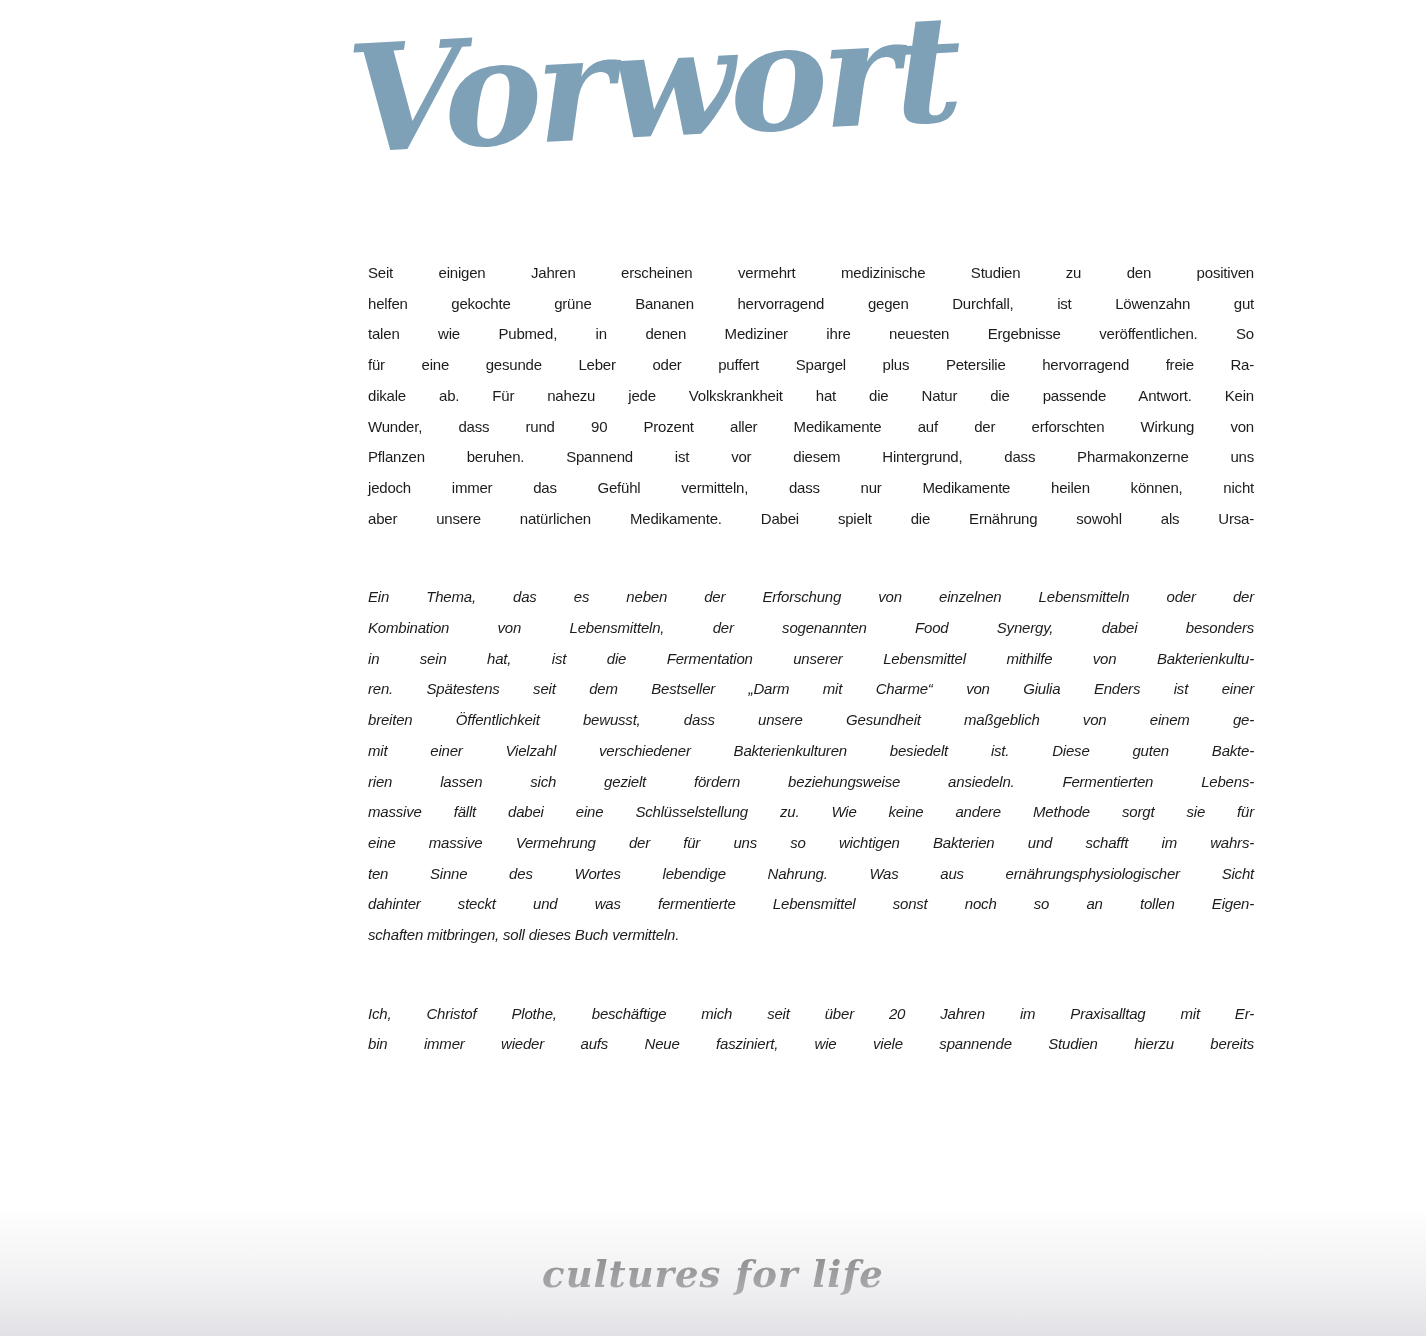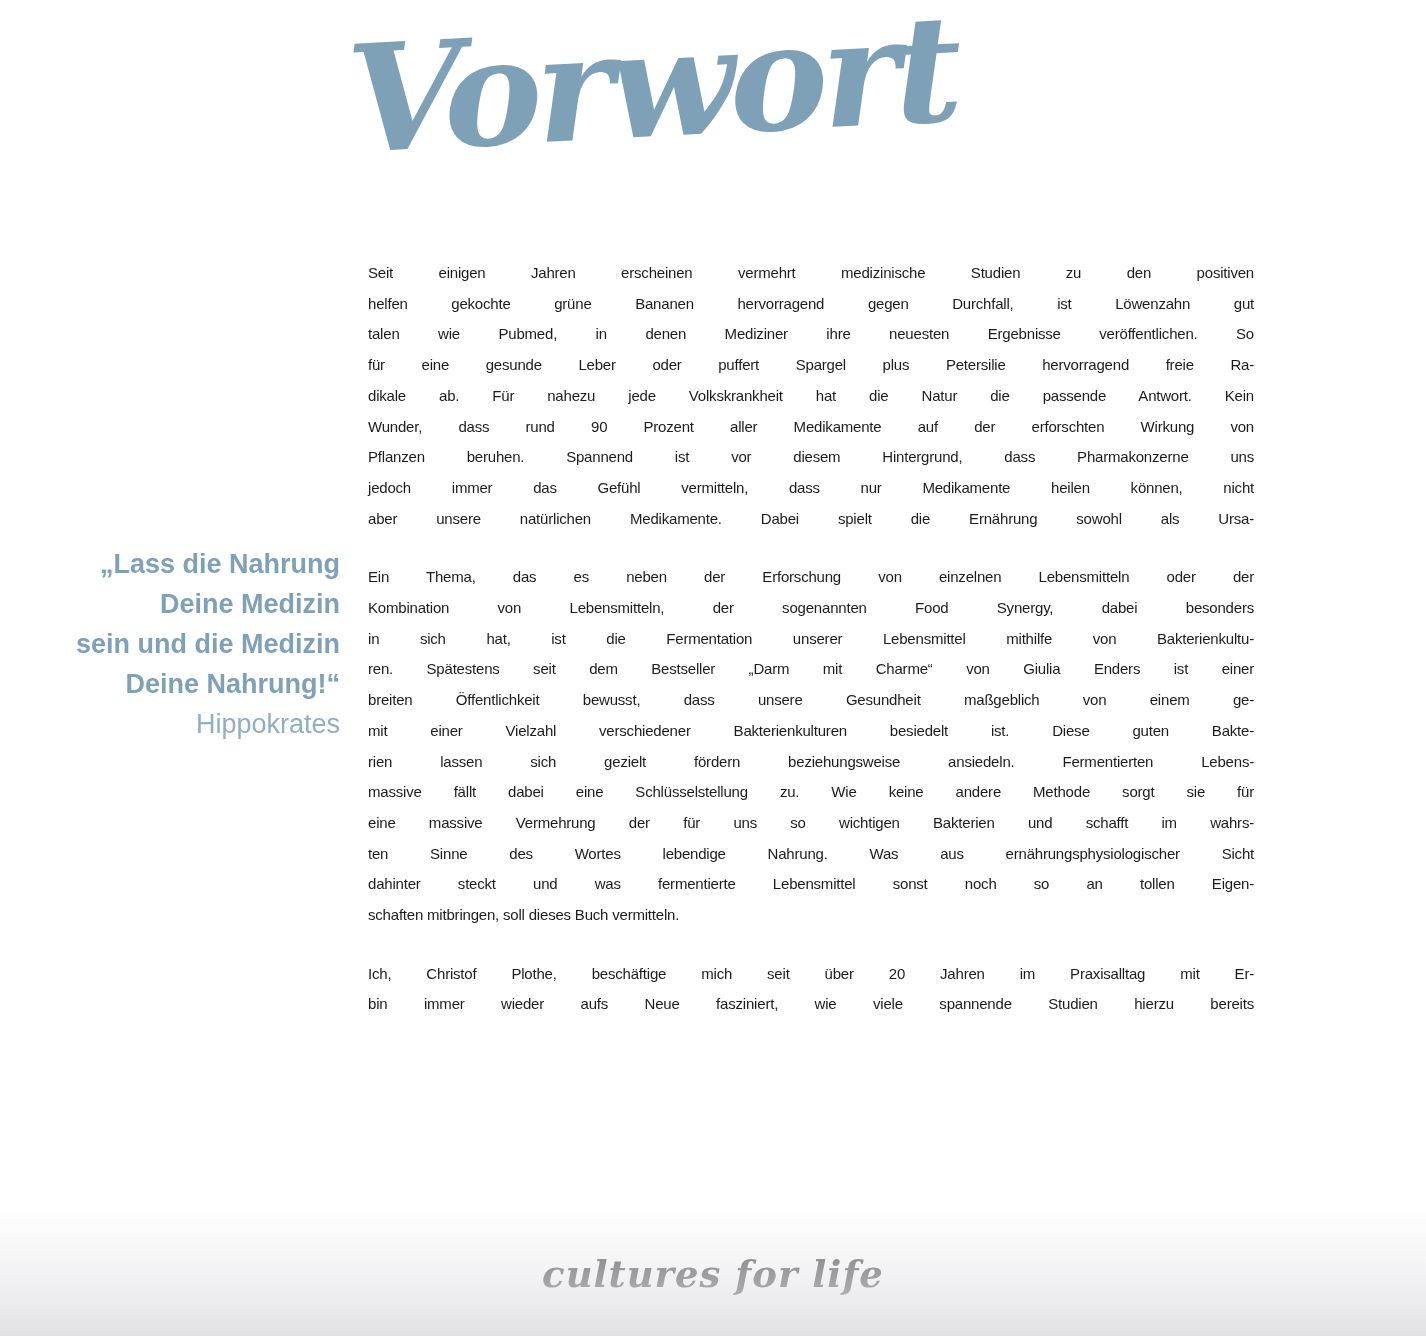--- a/index.html
+++ b/index.html
@@ -55,21 +55,21 @@
   .body-col {
     position: absolute;
     left: 368px;
     top: 258px;
     width: 886px;
     color: var(--body-text);
     font-size: 15px;
     line-height: 30.7px;
     letter-spacing: -0.2px;
   }
-  .para + .para { margin-top: 28px; }
+  .para + .para { margin-top: 48px; font-style: italic; }
   .line {
     text-align: justify;
     text-align-last: justify;
     white-space: nowrap;
   }
   .line.short {
     text-align-last: left;
   }
   .footer {
     position: absolute;
@@ -99,46 +99,37 @@
       rgba(221,221,226,0.85) 100%);
   }
 </style>
 </head>
 <body>
 
 <div class="page">
 
   <h1 class="title">Vorwort</h1>
 
-  <aside class="quote">
-    <div id="quote-lines">
-        <div class="quote-line">„Lass die Nahrung</div>
-        <div class="quote-line">Deine Medizin</div>
-        <div class="quote-line">sein und die Medizin</div>
-        <div class="quote-line">Deine Nahrung!“</div>
-      </div>
-    <div class="quote-attr">Hippokrates</div>
-  </aside>
 
   <main class="body-col" id="body-col">
       <div class="para">
         <div class="line">Seit einigen Jahren erscheinen vermehrt medizinische Studien zu den positiven</div>
         <div class="line">helfen gekochte grüne Bananen hervorragend gegen Durchfall, ist Löwenzahn gut</div>
         <div class="line">talen wie Pubmed, in denen Mediziner ihre neuesten Ergebnisse veröffentlichen. So</div>
         <div class="line">für eine gesunde Leber oder puffert Spargel plus Petersilie hervorragend freie Ra-</div>
         <div class="line">dikale ab. Für nahezu jede Volkskrankheit hat die Natur die passende Antwort. Kein</div>
         <div class="line">Wunder, dass rund 90 Prozent aller Medikamente auf der erforschten Wirkung von</div>
         <div class="line">Pflanzen beruhen. Spannend ist vor diesem Hintergrund, dass Pharmakonzerne uns</div>
         <div class="line">jedoch immer das Gefühl vermitteln, dass nur Medikamente heilen können, nicht</div>
         <div class="line">aber unsere natürlichen Medikamente. Dabei spielt die Ernährung sowohl als Ursa-</div>
       </div>
       <div class="para">
         <div class="line">Ein Thema, das es neben der Erforschung von einzelnen Lebensmitteln oder der</div>
         <div class="line">Kombination von Lebensmitteln, der sogenannten Food Synergy, dabei besonders</div>
-        <div class="line">in sich hat, ist die Fermentation unserer Lebensmittel mithilfe von Bakterienkultu-</div>
+        <div class="line">in sein hat, ist die Fermentation unserer Lebensmittel mithilfe von Bakterienkultu-</div>
         <div class="line">ren. Spätestens seit dem Bestseller „Darm mit Charme“ von Giulia Enders ist einer</div>
         <div class="line">breiten Öffentlichkeit bewusst, dass unsere Gesundheit maßgeblich von einem ge-</div>
         <div class="line">mit einer Vielzahl verschiedener Bakterienkulturen besiedelt ist. Diese guten Bakte-</div>
         <div class="line">rien lassen sich gezielt fördern beziehungsweise ansiedeln. Fermentierten Lebens-</div>
         <div class="line">massive fällt dabei eine Schlüsselstellung zu. Wie keine andere Methode sorgt sie für</div>
         <div class="line">eine massive Vermehrung der für uns so wichtigen Bakterien und schafft im wahrs-</div>
         <div class="line">ten Sinne des Wortes lebendige Nahrung. Was aus ernährungsphysiologischer Sicht</div>
         <div class="line">dahinter steckt und was fermentierte Lebensmittel sonst noch so an tollen Eigen-</div>
         <div class="line short">schaften mitbringen, soll dieses Buch vermitteln.</div>
       </div>

